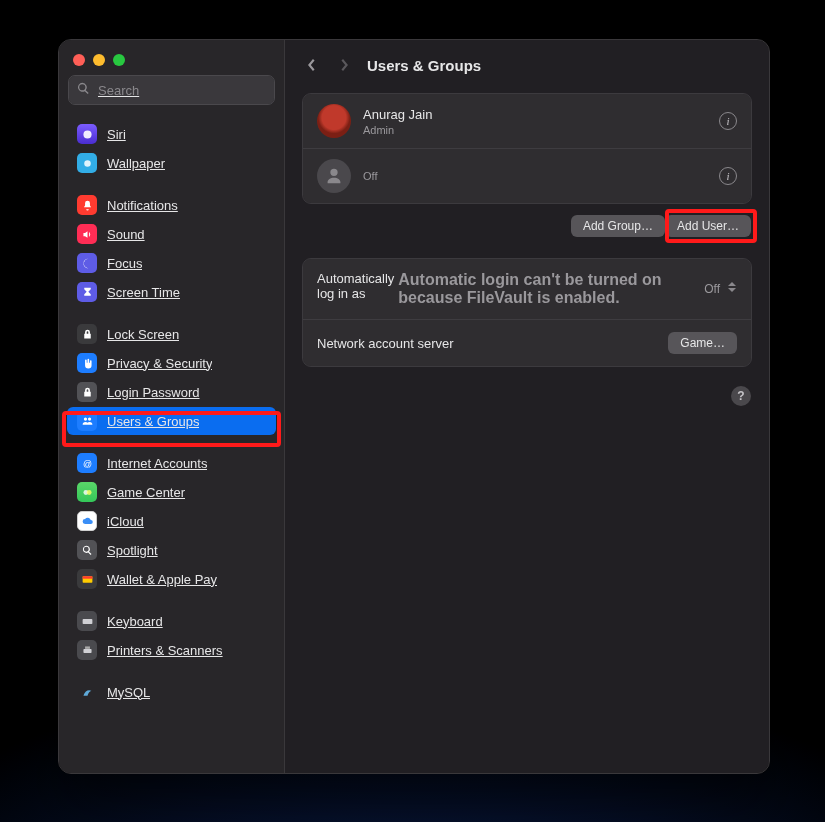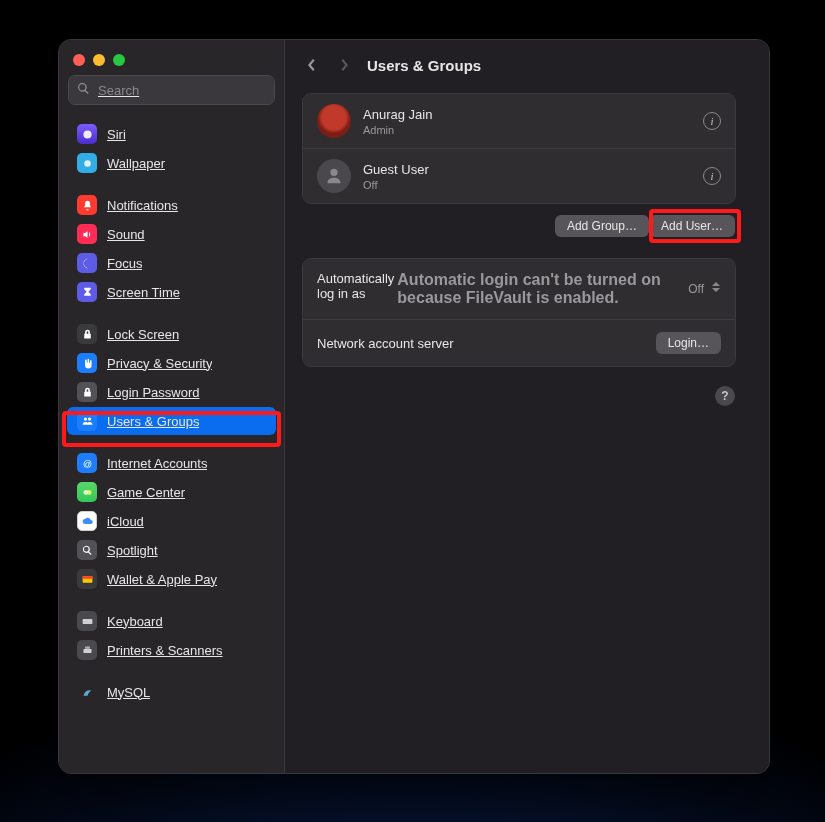--- a/index.html
+++ b/index.html
@@ -76,21 +76,21 @@
     pointer-events:none;
   }
 
   
   .main{flex:1;display:flex;flex-direction:column;}
   .toolbar{display:flex;align-items:center;gap:14px;height:50px;padding:0 18px;}
   .nav-arrow{width:18px;height:18px;display:flex;align-items:center;justify-content:center;cursor:default;}
   .nav-arrow svg{width:12px;height:14px;fill:none;stroke:#9a989c;stroke-width:2.4;}
   .nav-arrow.fwd svg{stroke:#5a585c;}
   .title{font-size:15px;font-weight:600;}
-  .content{flex:1;padding:4px 34px 18px 18px;overflow:auto;position:relative;}
+  .content{flex:1;padding:4px 18px 18px 18px;overflow:auto;position:relative;}
 
   .users-box{background:var(--panel-bg);border-radius:8px;outline:1px solid #3c3a3e;}
   .user-row{display:flex;align-items:center;gap:12px;padding:10px 14px;position:relative;}
   .user-row + .user-row{border-top:1px solid #3e3c40;}
   .avatar{width:34px;height:34px;border-radius:50%;display:flex;align-items:center;justify-content:center;flex:none;}
   .avatar.img{background:radial-gradient(circle at 50% 40%, #c0392b 0 45%, #7b1f14 60%);} 
   .avatar.generic{background:#4a484c;}
   .avatar.generic svg{width:22px;height:22px;fill:#8a888c;}
   .user-info{display:flex;flex-direction:column;gap:2px;flex:1;}
   .uname{font-size:13px;}
@@ -338,21 +338,20 @@
             </div>
             <span class="info-circ">i</span>
           </div>
           <div class="user-row">
             <span class="avatar generic">
               <svg viewBox="0 0 24 24">
                   <path d="M12 12a4 4 0 100-8 4 4 0 000 8zm0 2c-4 0-7 2-7 5v1h14v-1c0-3-3-5-7-5z"></path>
                 </svg>
             </span>
             <div class="user-info">
-              <span class="uname">Guest User</span>
               <span class="urole">Off</span>
             </div>
             <span class="info-circ">i</span>
           </div>
         </div>
 
         <div class="btn-row">
           <button class="btn">Add Group…</button>
           <button class="btn" id="adduser">Add User…</button>
           <div class="hl-btn" style="right:-6px;top:-6px;width:92px;height:34px;"></div>
@@ -366,21 +365,21 @@
             </div>
             <div class="s-right">
               <span>Off</span>
               <span class="popup-chevs"></span>
             </div>
           </div>
           <div class="setting-row">
             <div class="setting-main">
               <span class="s-title">Network account server</span>
             </div>
-            <button class="btn">Login…</button>
+            <button class="btn">Game…</button>
           </div>
         </div>
 
         <div class="help">
           <span class="help-btn">?</span>
         </div>
 
       </div>
     </section>
 

